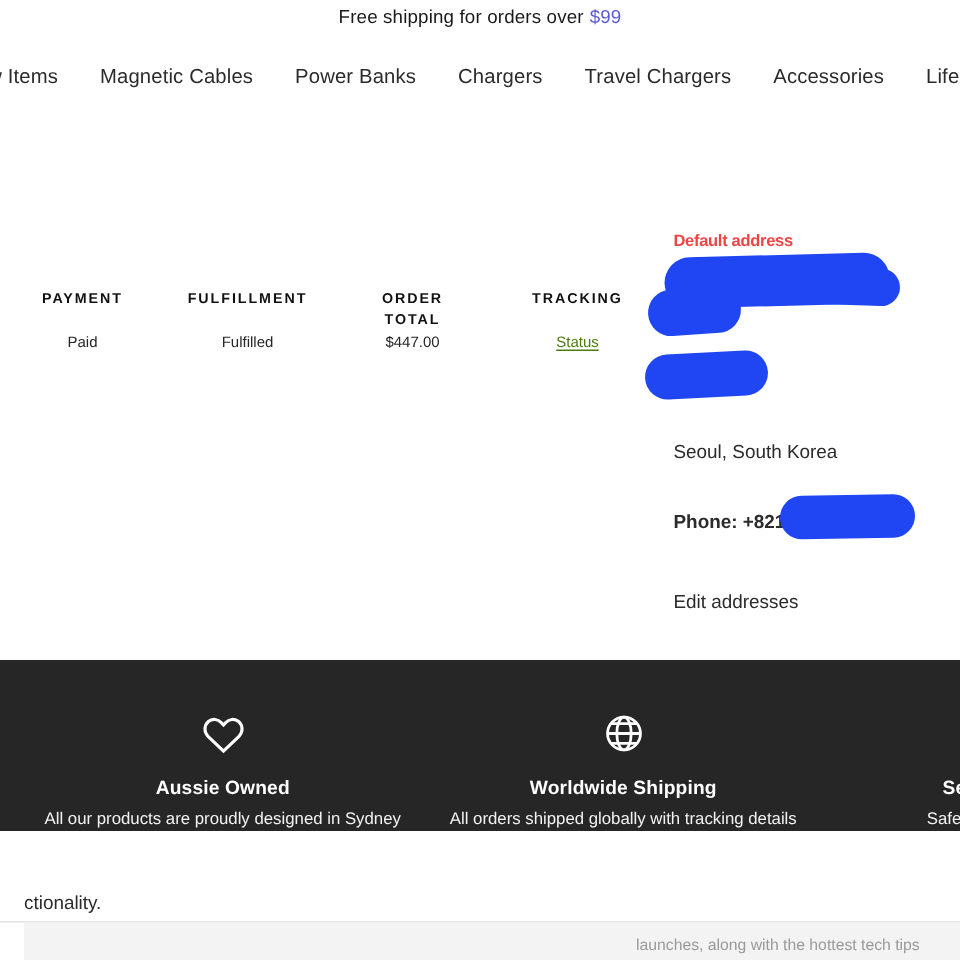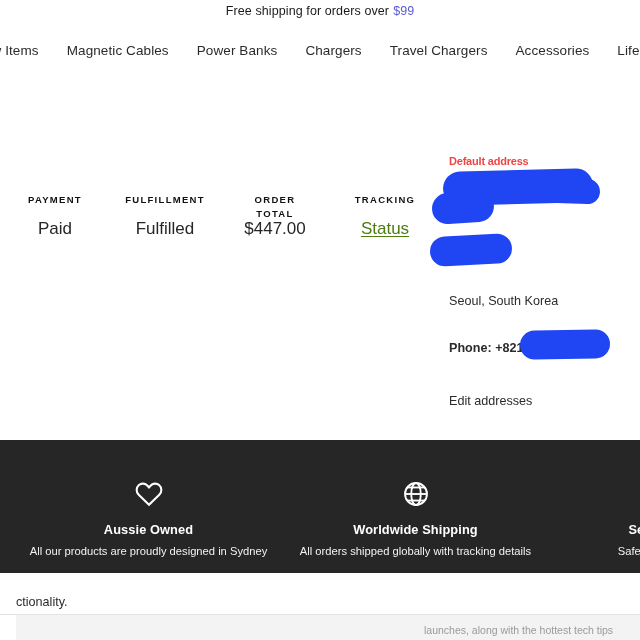--- a/index.html
+++ b/index.html
@@ -82,21 +82,21 @@
     text-align: center;
   }
   .col-head {
     font-size: 9.5px;
     font-weight: bold;
     letter-spacing: 1.3px;
     color: #111111;
     line-height: 14px;
   }
   .col-val {
-    font-size: 17px;
+    font-size: 10px;
     color: #262626;
     line-height: 18px;
   }
   .col-val a {
     color: #4d7c0f;
     text-decoration: underline;
     text-underline-offset: 2px;
   }
 
   
@@ -136,25 +136,25 @@
   #rd3 { left: 515px; top: 178px; width: 85px;  height: 25px; transform: rotate(2deg); }
   #rd4 { left: 430px; top: 235px; width: 82px;  height: 30px; transform: rotate(-3deg); }
   #rd5 { left: 520px; top: 330px; width: 90px;  height: 29px; transform: rotate(-1deg); }
 
   
   .trust {
     position: absolute;
     left: 0;
     top: 440px;
     width: 640px;
-    height: 133px;
+    height: 114px;
     background: #262626;
     color: #ffffff;
     display: flex;
-    align-items: center;
+    align-items: flex-end;
     overflow: hidden;
   }
   .trust-inner {
     display: flex;
     width: 800px;
     margin-left: 15px;
     padding-top: 22px;
   }
   .trust-col {
     width: 267px;

